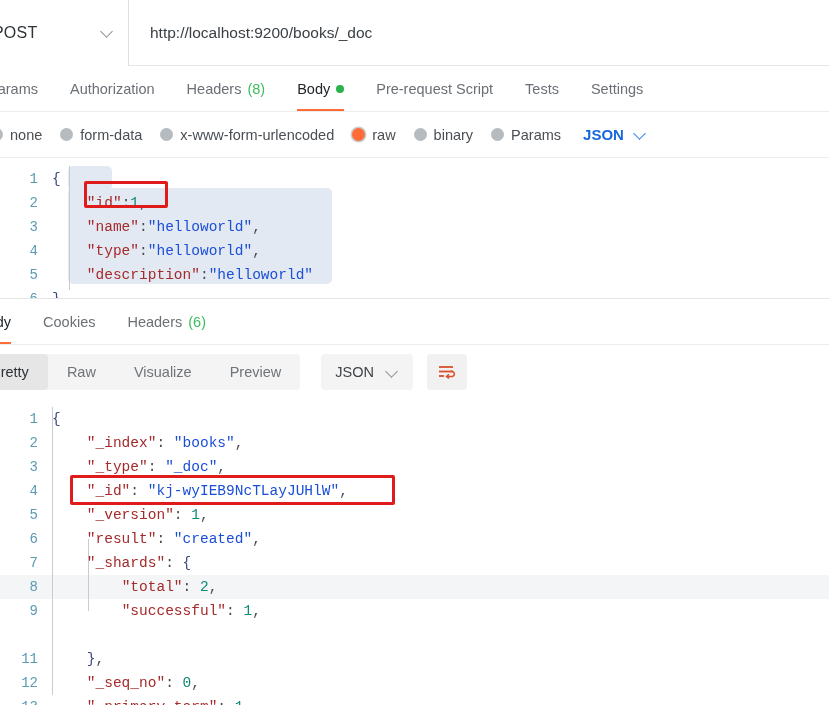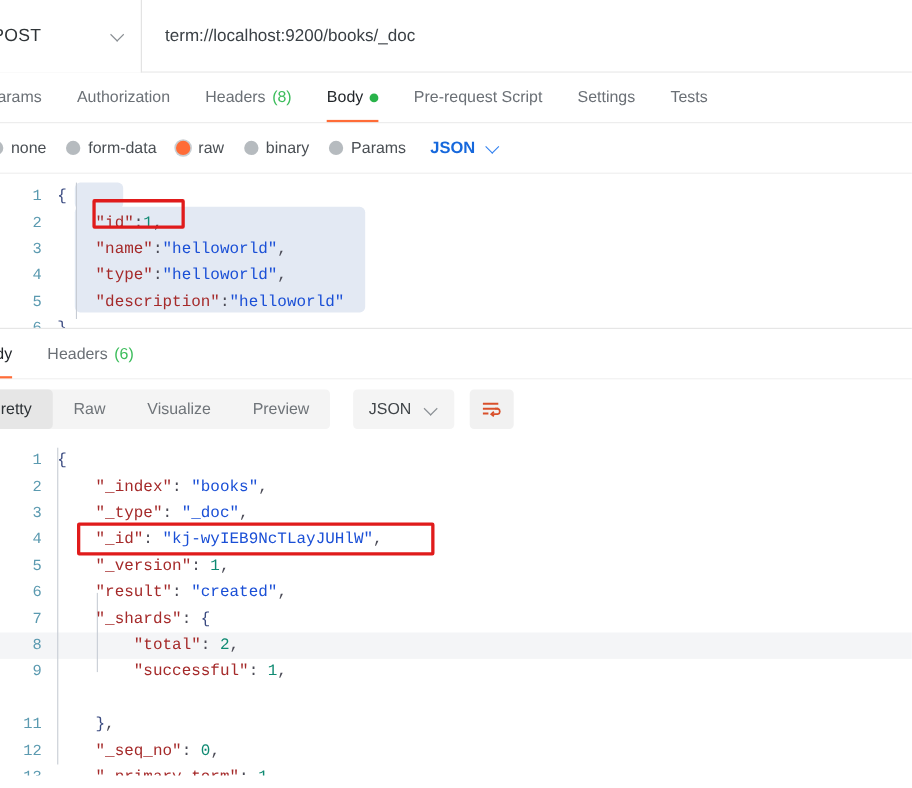--- a/index.html
+++ b/index.html
@@ -219,21 +219,21 @@
 </head>
 <body>
 
 <div class="app">
 
   <div class="urlbar">
     <div class="method-box">
       <span class="method-label">POST</span>
       <span class="chev"></span>
     </div>
-    <div class="url-field">term://localhost:9200/books/_doc</div>
+    <div class="url-field">http://localhost:9200/books/_doc</div>
   </div>
 
   <div class="req-tabs" id="req-tabs">
       <div class="rtab">
         <span>Params</span>
       </div>
       <div class="rtab">
         <span>Authorization</span>
       </div>
       <div class="rtab">
@@ -241,36 +241,40 @@
         <span class="cnt">(8)</span>
       </div>
       <div class="rtab active">
         <span>Body</span>
         <span class="greendot"></span>
       </div>
       <div class="rtab">
         <span>Pre-request Script</span>
       </div>
       <div class="rtab">
+        <span>Tests</span>
+      </div>
+      <div class="rtab">
         <span>Settings</span>
-      </div>
-      <div class="rtab">
-        <span>Tests</span>
       </div>
     </div>
 
   <div class="bodytype">
     <div id="body-types" style="display:flex;align-items:center;">
         <div class="radio-item">
           <span class="rdot"></span>
           <span>none</span>
         </div>
         <div class="radio-item">
           <span class="rdot"></span>
           <span>form-data</span>
+        </div>
+        <div class="radio-item">
+          <span class="rdot"></span>
+          <span>x-www-form-urlencoded</span>
         </div>
         <div class="radio-item sel">
           <span class="rdot"></span>
           <span>raw</span>
         </div>
         <div class="radio-item">
           <span class="rdot"></span>
           <span>binary</span>
         </div>
         <div class="radio-item">
@@ -311,20 +315,23 @@
       <div class="code-line" style="top: 129px;">
         <span class="lnum" style="width: 38px;">6</span>
         <span class="ctext" style="left: 52px;"><span class="b">}</span></span>
       </div>
       <div class="annot" style="left: 84px; top: 23px; width: 84px; height: 27px;"></div>
     </div>
 
   <div class="res-tabs" id="res-tabs">
       <div class="rtab active">
         <span>Body</span>
+      </div>
+      <div class="rtab">
+        <span>Cookies</span>
       </div>
       <div class="rtab">
         <span>Headers</span>
         <span class="cnt">(6)</span>
       </div>
     </div>
 
   <div class="viewbar">
     <div class="seg" id="view-seg">
         <div class="seg-item sel">Pretty</div>

